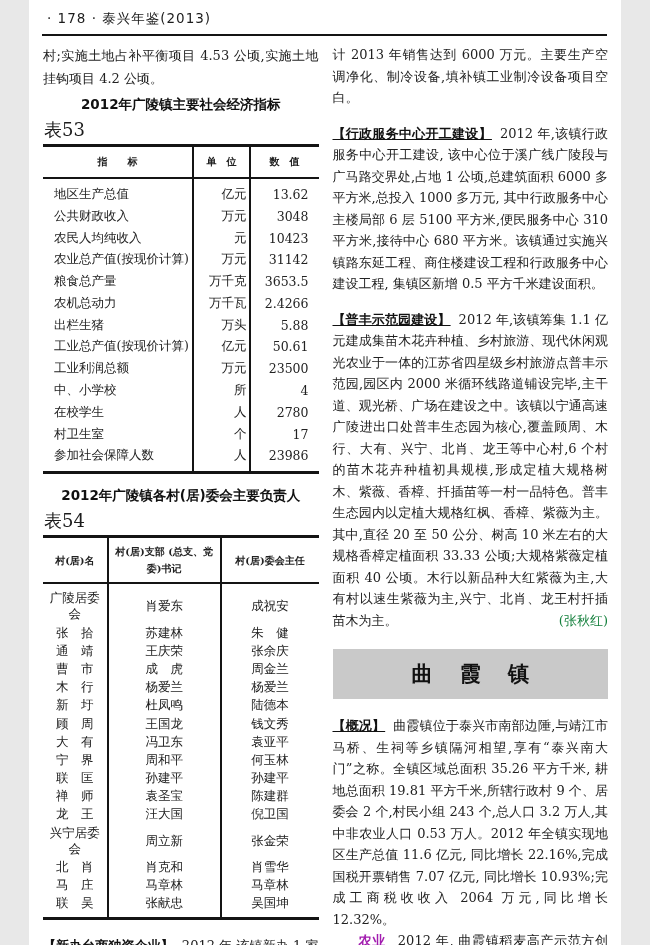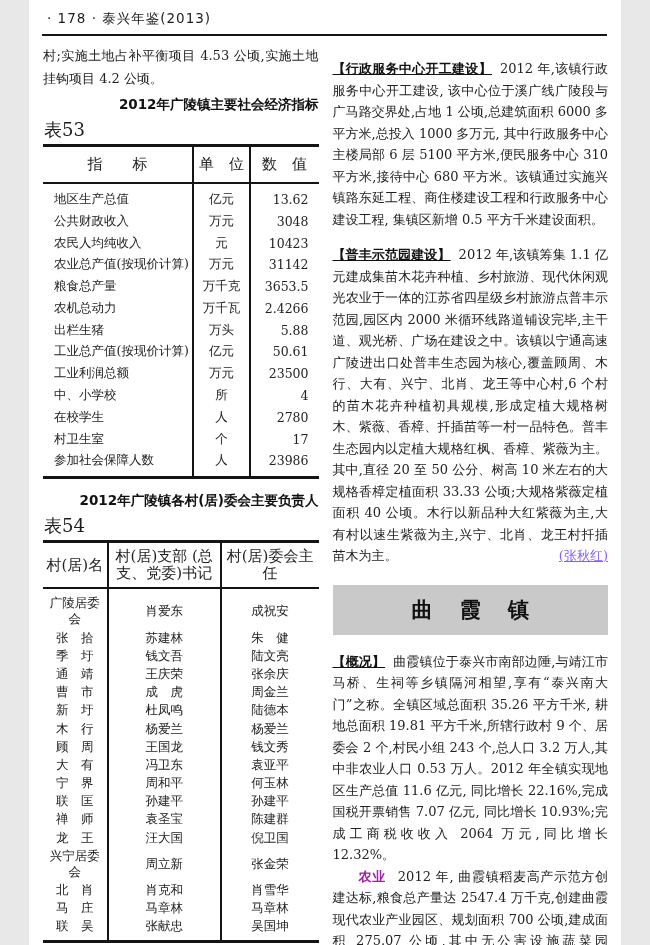--- a/index.html
+++ b/index.html
@@ -24,40 +24,40 @@
   .entry-head {
     font-family:"DejaVu Sans", sans-serif; font-weight:bold; color:#111;
     margin-right:8px;
     text-decoration:underline;
   }
   .sub-head {
     font-family:"DejaVu Sans", sans-serif; font-weight:bold; color:#a21caf;
     margin-right:12px;
   }
   .indent2 { text-indent:2em; }
-  .author { float:right; color:#8b5cf6;text-decoration:underline; }
+  .author { float:right; color:#15803d; }
   .tbl-title {
-    text-align:right; font-family:"DejaVu Sans", sans-serif;
+    text-align:center; font-family:"DejaVu Sans", sans-serif;
     font-weight:bold; font-size:13.5px; color:#111; margin-top:6px;
   }
   .tbl-label { font-size:18px; margin:4px 0 2px 1px; }
   table { width:100%; border-collapse:collapse; table-layout:fixed; }
   table { border-top:3px solid #141414; border-bottom:3px solid #141414; }
   th {
-    font-size:15px; font-weight:normal; color:#222;
+    font-size:10px; font-weight:bold; color:#222;
     border-bottom:2.5px solid #141414; text-align:center; vertical-align:middle;
   }
   td { font-size:12.5px; color:#222; vertical-align:middle; }
   .t53 th { padding:8px 2px; }
   .t53 td { padding:2.4px 2px;margin-top:19px; }
   .t53 th:nth-child(2), .t53 td:nth-child(2),
   .t53 th:nth-child(3), .t53 td:nth-child(3) { border-left:2.5px solid #141414; }
   .t53 col.c1 { width:54.5%; } .t53 col.c2 { width:20.5%; } .t53 col.c3 { width:25%; }
   .t53 td:nth-child(1) { text-align:left; padding-left:11px; }
-  .t53 td:nth-child(2) { text-align:center; }
+  .t53 td:nth-child(2) { text-align:right; }
   .t53 td:nth-child(3) { text-align:right; padding-right:10px; }
   .t53 tbody tr:first-child td { padding-top:7px; }
   .t53 tbody tr:last-child td { padding-bottom:7px; }
   .t54 th { padding:5px 2px; line-height:17px; }
   .t54 td { padding:1.1px 2px; text-align:center; line-height:16px; }
   .t54 th:nth-child(2), .t54 td:nth-child(2),
   .t54 th:nth-child(3), .t54 td:nth-child(3) { border-left:2.5px solid #141414; }
   .t54 col.c1 { width:23.5%; } .t54 col.c2 { width:41%; } .t54 col.c3 { width:35.5%; }
   .t54 tbody tr:first-child td { padding-top:6px; }
   .t54 tbody tr:last-child td { padding-bottom:6px; }
@@ -189,45 +189,40 @@
               <td>广陵居委会</td>
               <td>肖爱东</td>
               <td>成祝安</td>
             </tr>
             <tr>
               <td>张　拾</td>
               <td>苏建林</td>
               <td>朱　健</td>
             </tr>
             <tr>
-              <td>季　圩</td>
-              <td>钱文吾</td>
-              <td>陆文亮</td>
-            </tr>
-            <tr>
               <td>通　靖</td>
               <td>王庆荣</td>
               <td>张余庆</td>
             </tr>
             <tr>
               <td>曹　市</td>
               <td>成　虎</td>
               <td>周金兰</td>
             </tr>
             <tr>
+              <td>木　行</td>
+              <td>杨爱兰</td>
+              <td>杨爱兰</td>
+            </tr>
+            <tr>
               <td>新　圩</td>
               <td>杜凤鸣</td>
               <td>陆德本</td>
             </tr>
             <tr>
-              <td>木　行</td>
-              <td>杨爱兰</td>
-              <td>杨爱兰</td>
-            </tr>
-            <tr>
               <td>顾　周</td>
               <td>王国龙</td>
               <td>钱文秀</td>
             </tr>
             <tr>
               <td>大　有</td>
               <td>冯卫东</td>
               <td>袁亚平</td>
             </tr>
             <tr>
@@ -274,20 +269,21 @@
       </table>
 
       <p class="body para-gap">
         <span class="entry-head">【新办台商独资企业】</span><span>2012 年,该镇新办 1 家台商独资企业——江苏嘉禄嘉锋制冷设备有限公司,实际利用外资 260 万美元。公司占地 2.53 公顷,总投资 500 万美元,2012 年建厂初期国税开票销售 400 万元,预</span>
       </p>
 
     </div>
 
     <div class="col col-right">
 
+      <p class="body">计 2013 年销售达到 6000 万元。主要生产空调净化、制冷设备,填补镇工业制冷设备项目空白。</p>
 
       <p class="body para-gap">
         <span class="entry-head">【行政服务中心开工建设】</span><span>2012 年,该镇行政服务中心开工建设, 该中心位于溪广线广陵段与广马路交界处,占地 1 公顷,总建筑面积 6000 多平方米,总投入 1000 多万元, 其中行政服务中心主楼局部 6 层 5100 平方米,便民服务中心 310 平方米,接待中心 680 平方米。该镇通过实施兴镇路东延工程、商住楼建设工程和行政服务中心建设工程, 集镇区新增 0.5 平方千米建设面积。</span>
       </p>
 
       <p class="body para-gap clearfix">
         <span class="entry-head">【普丰示范园建设】</span><span>2012 年,该镇筹集 1.1 亿元建成集苗木花卉种植、乡村旅游、现代休闲观光农业于一体的江苏省四星级乡村旅游点普丰示范园,园区内 2000 米循环线路道铺设完毕,主干道、观光桥、广场在建设之中。该镇以宁通高速广陵进出口处普丰生态园为核心,覆盖顾周、木行、大有、兴宁、北肖、龙王等中心村,6 个村的苗木花卉种植初具规模,形成定植大规格树木、紫薇、香樟、扦插苗等一村一品特色。普丰生态园内以定植大规格红枫、香樟、紫薇为主。其中,直径 20 至 50 公分、树高 10 米左右的大规格香樟定植面积 33.33 公顷;大规格紫薇定植面积 40 公顷。木行以新品种大红紫薇为主,大有村以速生紫薇为主,兴宁、北肖、龙王村扦插苗木为主。</span>
         <span class="author">(张秋红)</span>
       </p>
 

